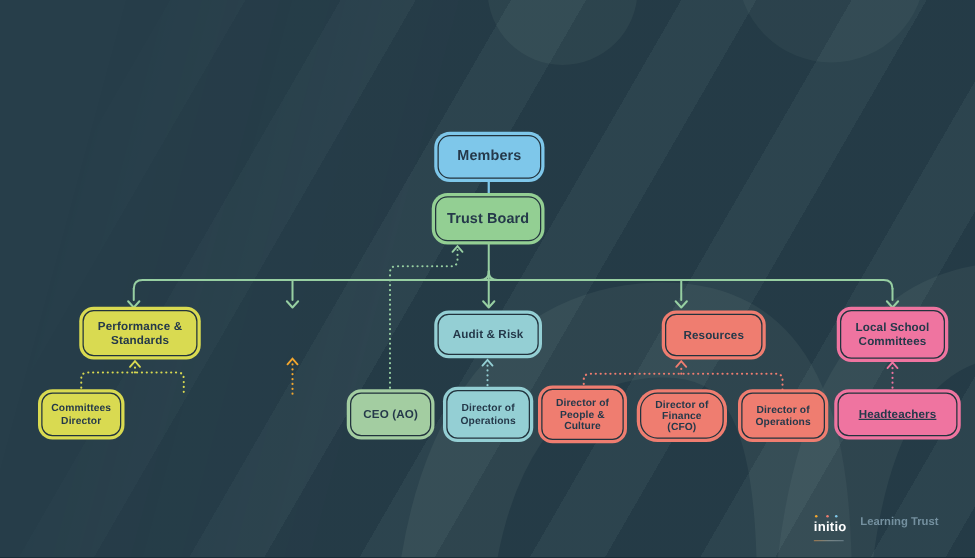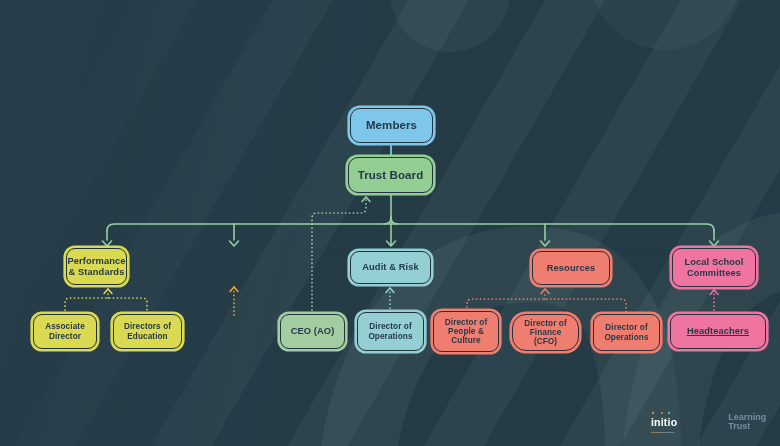--- a/index.html
+++ b/index.html
@@ -57,21 +57,21 @@
   }
   .brand-dot{position:absolute;width:2.2px;height:2.2px;border-radius:50%;top:-0.5px;}
   .bd1{left:0.6px;background:var(--orange);}
   .bd2{left:9.9px;background:var(--salmon);}
   .bd3{left:16.9px;background:var(--blue);}
   .tagline-strip{
     margin-top:1.5px;height:1.6px;width:24px;opacity:.65;
     background:linear-gradient(90deg,#c98a4a,#9aa3a0,#7a8f9a);
     border-radius:1px;
   }
-  .suffix{color:var(--logo_sub);font-weight:600;font-size:9px;line-height:1;margin-top:1px;margin-left:40px;}
+  .suffix{color:var(--logo_sub);font-weight:600;font-size:9px;line-height:1;margin-top:1px;}
 </style>
 </head>
 <body>
 
 <div id="stage">
 
   <svg class="bg-svg" width="780" height="446" viewBox="0 0 780 446">
     <circle cx="450" cy="-8" r="60" fill="rgba(150,178,168,0.08)"></circle>
     <circle cx="665" cy="-25" r="75" fill="rgba(150,178,168,0.065)"></circle>
     <path d="M352 520 C358 360 420 268 525 264 C615 261 648 330 643 500" fill="none" stroke="rgba(150,178,168,0.09)" stroke-width="76"></path>
@@ -134,38 +134,35 @@
     </g>
   </svg>
 
   <div class="node lg c-blue" style="left:350px;top:108px;width:83px;height:35px;">
     <span>Members</span>
   </div>
   <div class="node lg c-green" style="left:348px;top:157px;width:85px;height:36px;">
     <span>Trust Board</span>
   </div>
 
-  <div class="node md c-yellow" style="left:66px;top:248px;width:61px;height:37px;">
+  <div class="node md c-yellow" style="left:66px;top:248px;width:92px;height:37px;">
     <span>Performance &amp; Standards</span>
   </div>
   <div class="node md c-teal" style="left:350px;top:251px;width:81px;height:33px;">
     <span>Audit &amp; Risk</span>
   </div>
   <div class="node md c-salmon" style="left:532px;top:251px;width:78px;height:34px;">
     <span>Resources</span>
   </div>
   <div class="node md c-pink" style="left:672px;top:248px;width:84px;height:39px;">
     <span>Local School Committees</span>
   </div>
 
   <div class="node sm c-yellow" style="left:33px;top:314px;width:64px;height:35px;">
-    <span>Associate Director</span>
-  </div>
-  <div class="node sm c-yellow" style="left:113px;top:314px;width:69px;height:35px;">
-    <span>Directors of Education</span>
+    <span>Committees Director</span>
   </div>
   <div class="node md c-greenm" style="left:280px;top:314px;width:65px;height:35px;">
     <span>CEO (AO)</span>
   </div>
   <div class="node sm c-teal" style="left:357px;top:312px;width:67px;height:39px;">
     <span>Director of Operations</span>
   </div>
   <div class="node sm c-salmon" style="left:433px;top:311px;width:66px;height:41px;">
     <span>Director of People &amp; Culture</span>
   </div>

